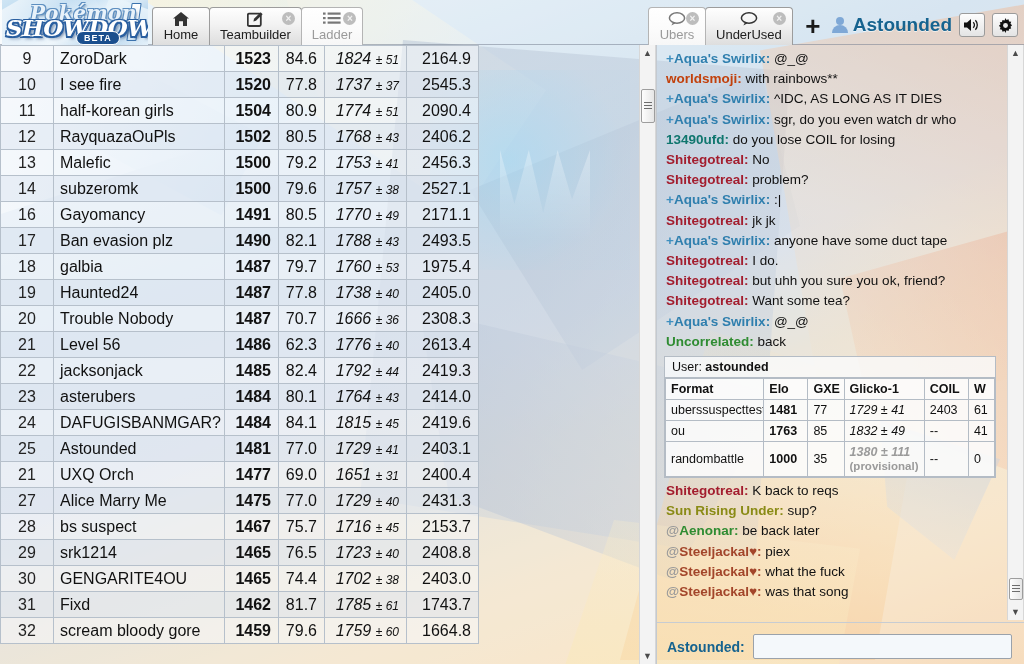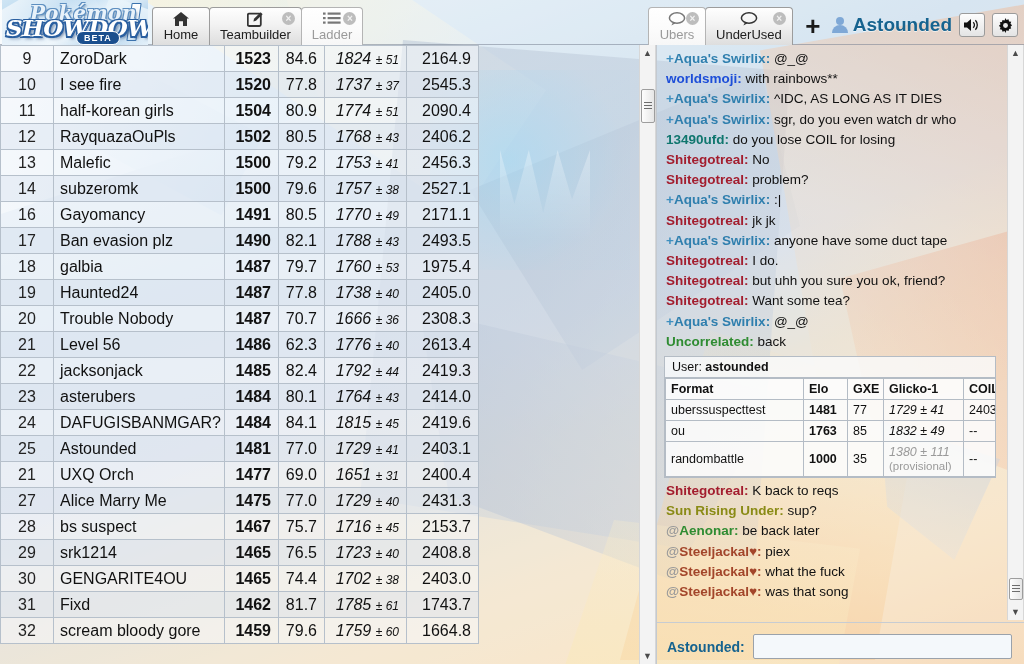--- a/index.html
+++ b/index.html
@@ -294,29 +294,29 @@
   }
   #user-card .uc-head b { font-weight:bold; }
   table.ratings { width:100%; border-collapse:collapse; table-layout:fixed; }
   table.ratings th, table.ratings td {
     border:1px solid #b4bcc5; padding:3px 5px;
     text-align:left; color:#111; font-size:12.5px;
     background: rgba(255,255,255,.35);
     white-space:nowrap; overflow:hidden;
   }
   table.ratings th { font-weight:bold; background: rgba(255,255,255,.5); }
-  table.ratings .c-format { width:138px;margin-top:36px; }
+  table.ratings .c-format { width:98px;margin-top:36px; }
   table.ratings .c-elo    { width:44px; }
   table.ratings .c-gxe    { width:36px; }
   table.ratings .c-glicko { width:80px; }
   table.ratings .c-coil   { width:44px; }
   table.ratings .c-w      { width:26px; }
   table.ratings td.elo { font-weight:bold; }
   table.ratings td.glicko { font-style:italic; }
-  table.ratings td.prov { color:#9a9a9a; font-style:italic; line-height:14px; }
+  table.ratings td.prov { color:#9a9a9a; font-style:italic; line-height:14px;font-weight:bold; }
   table.ratings td.prov .provlbl { font-style:normal; font-size:11.5px; }
 
   #chat-scroll { right:0px; top:0px; height:575px; }
   #chat-scroll .thumb { bottom:20px; height:22px; }
 
   #chat-divider {
     position:absolute; left:0; top:577px; width:367px; height:1px;
     background:#c7ccd2;
   }
   #chat-inputrow {
@@ -690,21 +690,21 @@
       <span class="grip"></span>
     </div>
   <div class="arrow dn">▼</div>
 </div>
 
 <div id="chat-panel">
 
   <div id="chat-log">
     <div id="chat-msgs-before">
         <div class="msg"><span class="rank-sym rank-voice">+</span><span class="nm" style="color:#2f7fae">Aqua's Swirlix:</span> <span class="tx">@_@</span></div>
-        <div class="msg"><span class="nm" style="color:#1d4ed8">worldsmoji:</span> <span class="tx">with rainbows**</span></div>
+        <div class="msg"><span class="nm" style="color:#c2410c">worldsmoji:</span> <span class="tx">with rainbows**</span></div>
         <div class="msg"><span class="rank-sym rank-voice">+</span><span class="nm" style="color:#2f7fae">Aqua's Swirlix:</span> <span class="tx">^IDC, AS LONG AS IT DIES</span></div>
         <div class="msg"><span class="rank-sym rank-voice">+</span><span class="nm" style="color:#2f7fae">Aqua's Swirlix:</span> <span class="tx">sgr, do you even watch dr who</span></div>
         <div class="msg"><span class="nm" style="color:#0f766e">13490ufd:</span> <span class="tx">do you lose COIL for losing</span></div>
         <div class="msg"><span class="nm" style="color:#a31d2e">Shitegotreal:</span> <span class="tx">No</span></div>
         <div class="msg"><span class="nm" style="color:#a31d2e">Shitegotreal:</span> <span class="tx">problem?</span></div>
         <div class="msg"><span class="rank-sym rank-voice">+</span><span class="nm" style="color:#2f7fae">Aqua's Swirlix:</span> <span class="tx">:|</span></div>
         <div class="msg"><span class="nm" style="color:#a31d2e">Shitegotreal:</span> <span class="tx">jk jk</span></div>
         <div class="msg"><span class="rank-sym rank-voice">+</span><span class="nm" style="color:#2f7fae">Aqua's Swirlix:</span> <span class="tx">anyone have some duct tape</span></div>
         <div class="msg"><span class="nm" style="color:#a31d2e">Shitegotreal:</span> <span class="tx">I do.</span></div>
         <div class="msg"><span class="nm" style="color:#a31d2e">Shitegotreal:</span> <span class="tx">but uhh you sure you ok, friend?</span></div>

